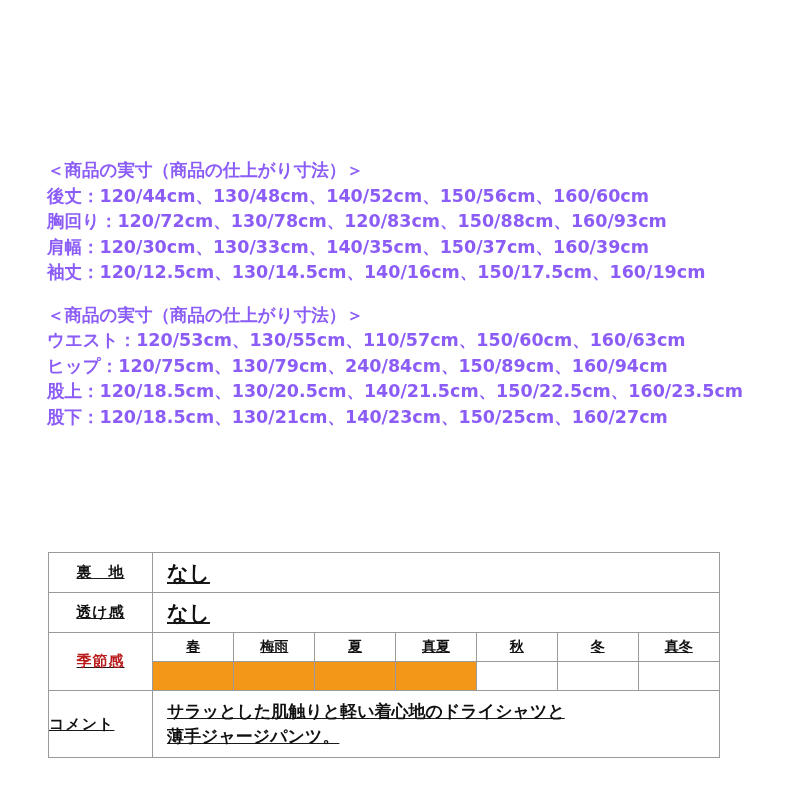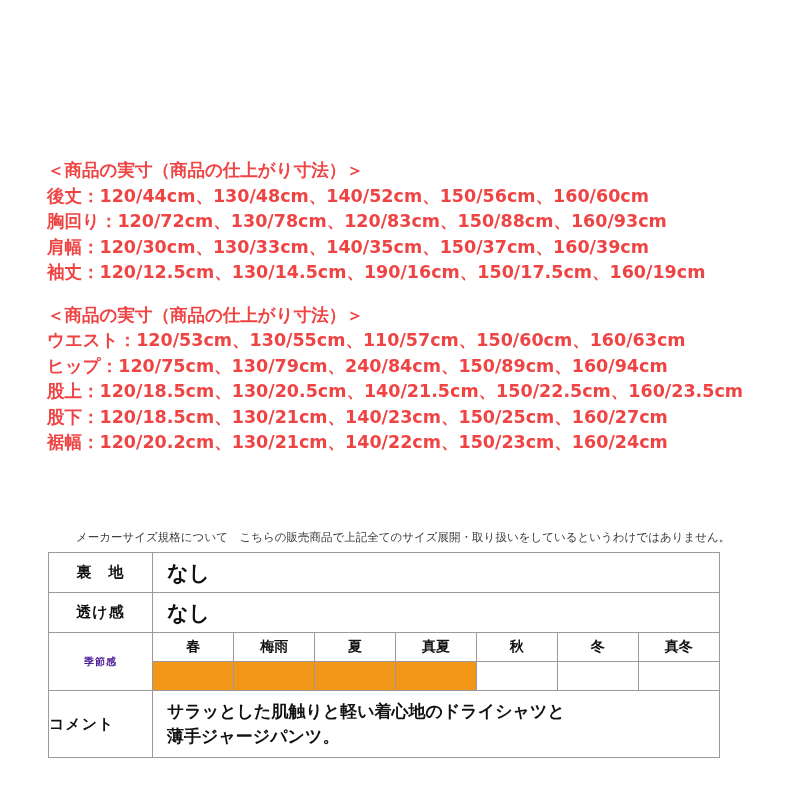--- a/index.html
+++ b/index.html
@@ -54,21 +54,21 @@
   }
   .spec-group {
     margin-bottom: 17px;
   }
   .spec-line {
     font-family: "DejaVu Sans", sans-serif;
     font-size: 17.5px;
     font-weight: bold;
     line-height: 25.5px;
     letter-spacing: 0px;
-    color: #ef4444;
+    color: #8b5cf6;
     white-space: nowrap;
   }
 
   
   .note {
     position: absolute;
     left: 76px;
     top: 530px;
     font-family: "DejaVu Sans", sans-serif;
     font-size: 11.5px;
@@ -80,20 +80,21 @@
   .tbl-wrap {
     position: absolute;
     left: 48px;
     top: 552px;
     width: 704px;
   }
   table.info {
     border-collapse: collapse;
     width: 672px;
     table-layout: fixed;
+    text-decoration: underline;
   }
   table.info td {
     border: 1px solid #9a9a9a;
     padding: 0;
     vertical-align: middle;
   }
   .lbl {
     width: 103px;
     text-align: center;
     font-family: "DejaVu Sans", sans-serif;
@@ -108,23 +109,23 @@
     font-family: "DejaVu Sans", sans-serif;
     font-size: 21px;
     font-weight: bold;
     color: #111;
     height: 39px;
   }
   .season-lbl {
     width: 103px;
     text-align: center;
     font-family: "DejaVu Sans", sans-serif;
-    font-size: 10px;
-    font-weight: bold;
-    color: #4c1d95;
+    font-size: 15px;
+    font-weight: bold;
+    color: #b91c1c;
     letter-spacing: 1px;
   }
   table.season {
     border-collapse: collapse;
     width: 100%;
     table-layout: fixed;
   }
   table.season td {
     border: 1px solid #9a9a9a;
     height: 28px;
@@ -168,33 +169,31 @@
 
 <div class="page">
 
 
   <div class="specs">
     <div class="spec-group">
       <div class="spec-line">＜商品の実寸（商品の仕上がり寸法）＞</div>
       <div class="spec-line">後丈：120/44cm、130/48cm、140/52cm、150/56cm、160/60cm</div>
       <div class="spec-line">胸回り：120/72cm、130/78cm、120/83cm、150/88cm、160/93cm</div>
       <div class="spec-line">肩幅：120/30cm、130/33cm、140/35cm、150/37cm、160/39cm</div>
-      <div class="spec-line">袖丈：120/12.5cm、130/14.5cm、190/16cm、150/17.5cm、160/19cm</div>
+      <div class="spec-line">袖丈：120/12.5cm、130/14.5cm、140/16cm、150/17.5cm、160/19cm</div>
     </div>
     <div class="spec-group">
       <div class="spec-line">＜商品の実寸（商品の仕上がり寸法）＞</div>
       <div class="spec-line">ウエスト：120/53cm、130/55cm、110/57cm、150/60cm、160/63cm</div>
       <div class="spec-line">ヒップ：120/75cm、130/79cm、240/84cm、150/89cm、160/94cm</div>
       <div class="spec-line">股上：120/18.5cm、130/20.5cm、140/21.5cm、150/22.5cm、160/23.5cm</div>
       <div class="spec-line">股下：120/18.5cm、130/21cm、140/23cm、150/25cm、160/27cm</div>
-      <div class="spec-line">裾幅：120/20.2cm、130/21cm、140/22cm、150/23cm、160/24cm</div>
     </div>
   </div>
 
-  <div class="note">メーカーサイズ規格について　こちらの販売商品で上記全てのサイズ展開・取り扱いをしているというわけではありません。</div>
 
   <div class="tbl-wrap">
     <table class="info">
       <tbody>
           <tr>
         <td class="lbl">裏　地</td>
         <td class="val">なし</td>
       </tr>
       <tr>
         <td class="lbl">透け感</td>

